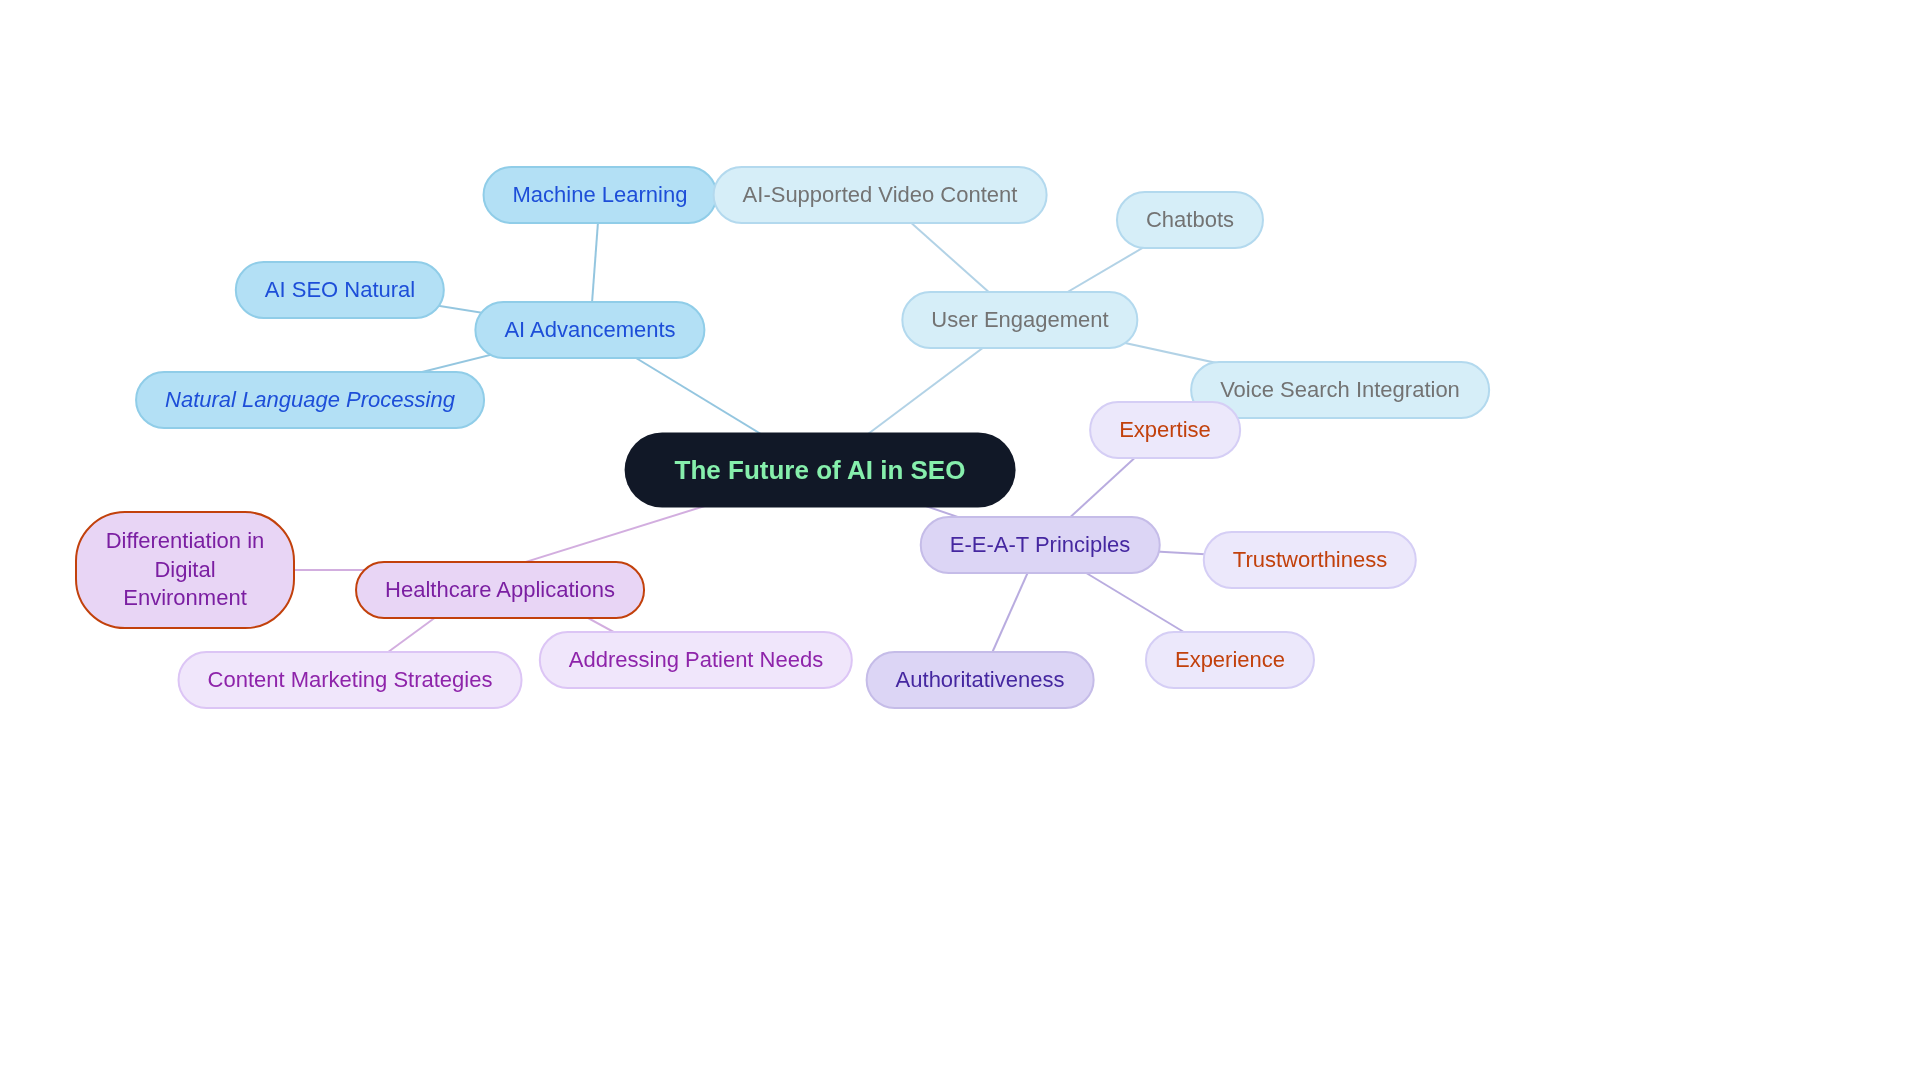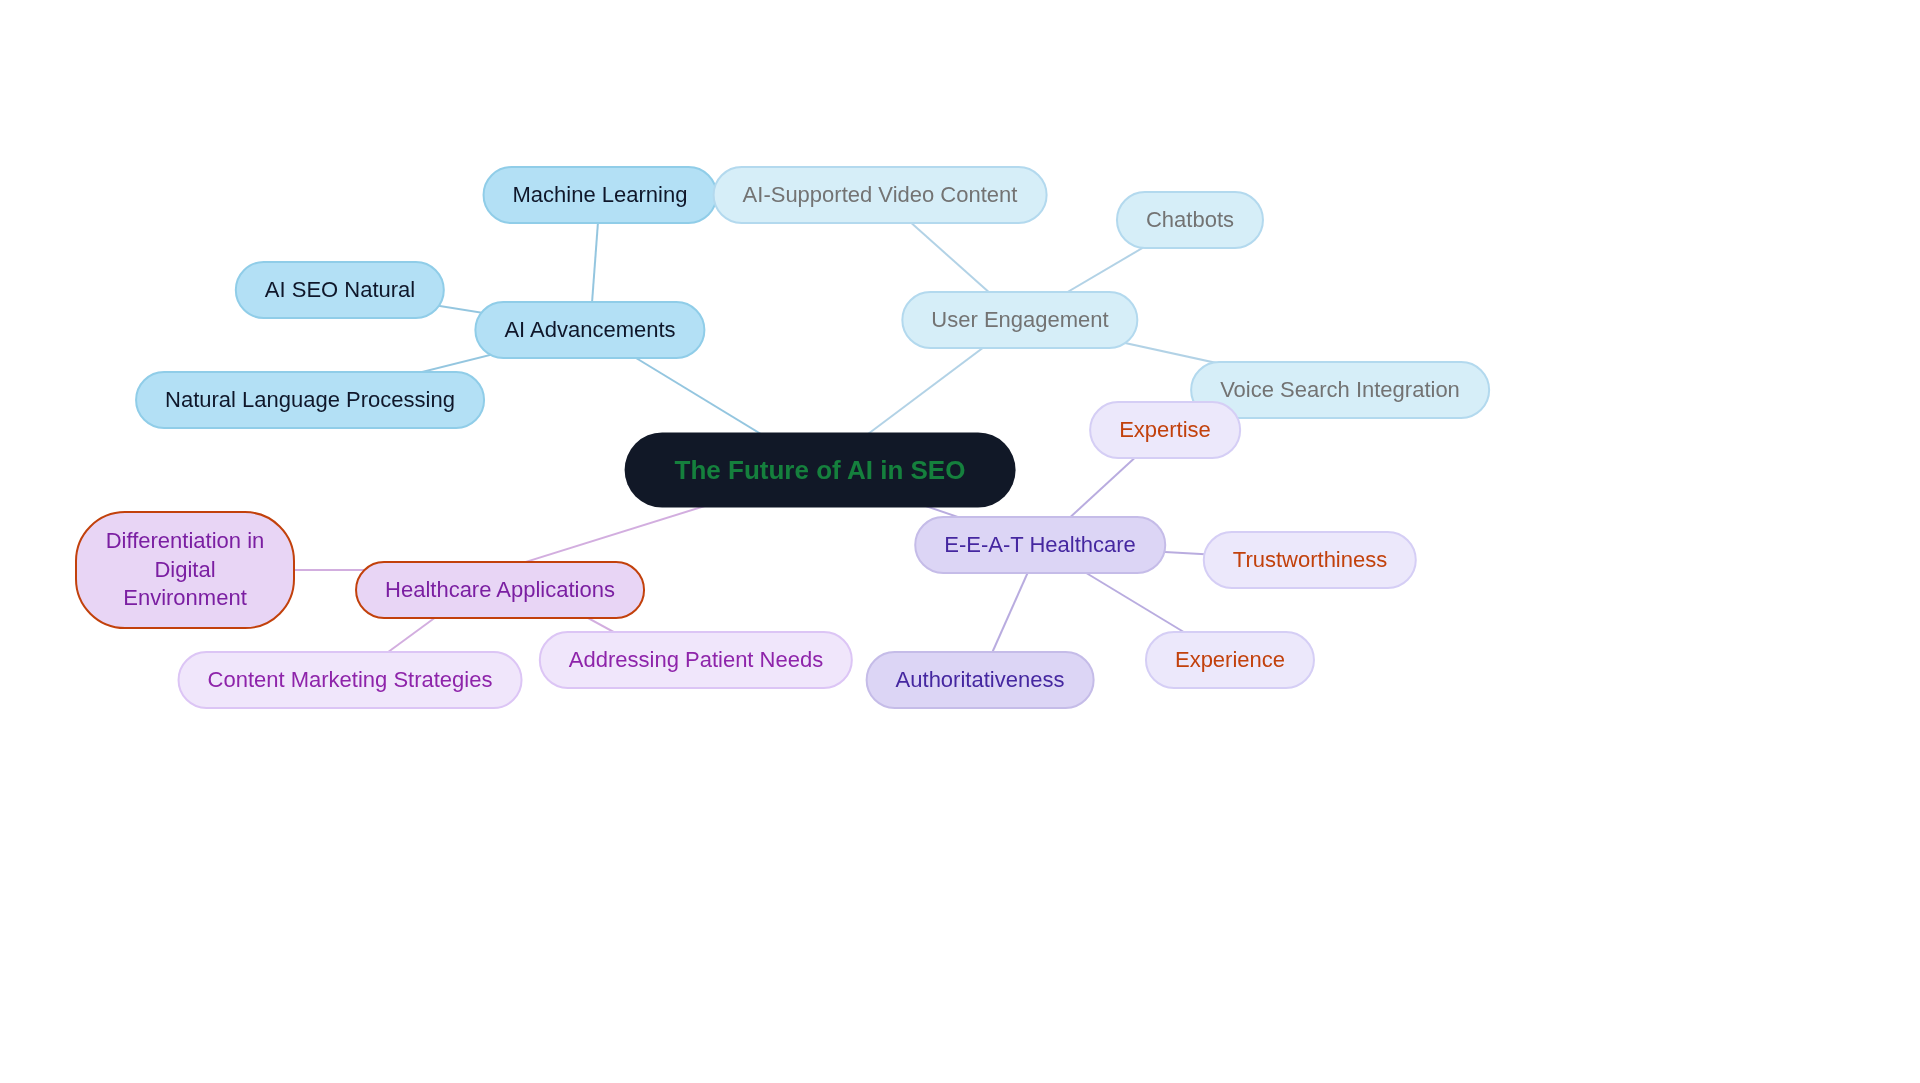--- a/index.html
+++ b/index.html
@@ -31,29 +31,29 @@
       justify-content: center;
       text-align: center;
       font-size: 22px;
       font-weight: 500;
       padding: 14px 28px;
       cursor: default;
       transform: translate(-50%, -50%);
     }
     .node-center {
       background: #111827;
-      color: #15803d;
+      color: #86efac;
       font-size: 26px;
       font-weight: 600;
       padding: 22px 50px;
       border-radius: 50px;
     }
     .node-blue {
       background: #b3e0f5;
-      color: #0f172a;
+      color: #1d4ed8;
       border: 2px solid #90cde8;
       text-align: right;
     }
     .node-blue-light {
       background: #d6eef8;
       color: #737373;
       border: 2px solid #b3d9ee;
     }
     .node-purple {
       background: #e8d5f5;
@@ -96,28 +96,28 @@
       <line x1="820" y1="470" x2="1040" y2="545" stroke="#a898d8" stroke-width="2" opacity="0.8"></line>
       <line x1="1040" y1="545" x2="1165" y2="430" stroke="#a898d8" stroke-width="2" opacity="0.8"></line>
       <line x1="1040" y1="545" x2="1310" y2="560" stroke="#a898d8" stroke-width="2" opacity="0.8"></line>
       <line x1="1040" y1="545" x2="980" y2="680" stroke="#a898d8" stroke-width="2" opacity="0.8"></line>
       <line x1="1040" y1="545" x2="1230" y2="660" stroke="#a898d8" stroke-width="2" opacity="0.8"></line>
     </svg>
 <div class="node node-center" style="left: 820px; top: 470px;">The Future of AI in SEO</div>
     <div class="node node-blue" style="left: 590px; top: 330px;">AI Advancements</div>
     <div class="node node-blue" style="left: 600px; top: 195px;">Machine Learning</div>
     <div class="node node-blue" style="left: 340px; top: 290px;">AI SEO Natural</div>
-    <div class="node node-blue" style="left: 310px; top: 400px;">Natural Language Processing</div>
+    <div class="node node-blue" style="left: 310px; top: 400px; font-style: italic;">Natural Language Processing</div>
     <div class="node node-blue-light" style="left: 1020px; top: 320px;">User Engagement</div>
     <div class="node node-blue-light" style="left: 880px; top: 195px;">AI-Supported Video Content</div>
     <div class="node node-blue-light" style="left: 1190px; top: 220px;">Chatbots</div>
     <div class="node node-blue-light" style="left: 1340px; top: 390px;">Voice Search Integration</div>
     <div class="node node-purple" style="left: 500px; top: 590px;">Healthcare Applications</div>
     <div class="node node-purple" style="left: 185px; top: 570px; max-width: 220px; white-space: pre-wrap; line-height: 1.3;">Differentiation in Digital
 Environment</div>
     <div class="node node-purple-light" style="left: 350px; top: 680px;">Content Marketing Strategies</div>
     <div class="node node-purple-light" style="left: 696px; top: 660px;">Addressing Patient Needs</div>
-    <div class="node node-lavender" style="left: 1040px; top: 545px;">E-E-A-T Healthcare</div>
+    <div class="node node-lavender" style="left: 1040px; top: 545px;">E-E-A-T Principles</div>
     <div class="node node-lavender-light" style="left: 1165px; top: 430px;">Expertise</div>
     <div class="node node-lavender-light" style="left: 1310px; top: 560px;">Trustworthiness</div>
     <div class="node node-lavender" style="left: 980px; top: 680px;">Authoritativeness</div>
     <div class="node node-lavender-light" style="left: 1230px; top: 660px; text-align: right;">Experience</div>
   </div>
 
 </body></html>

